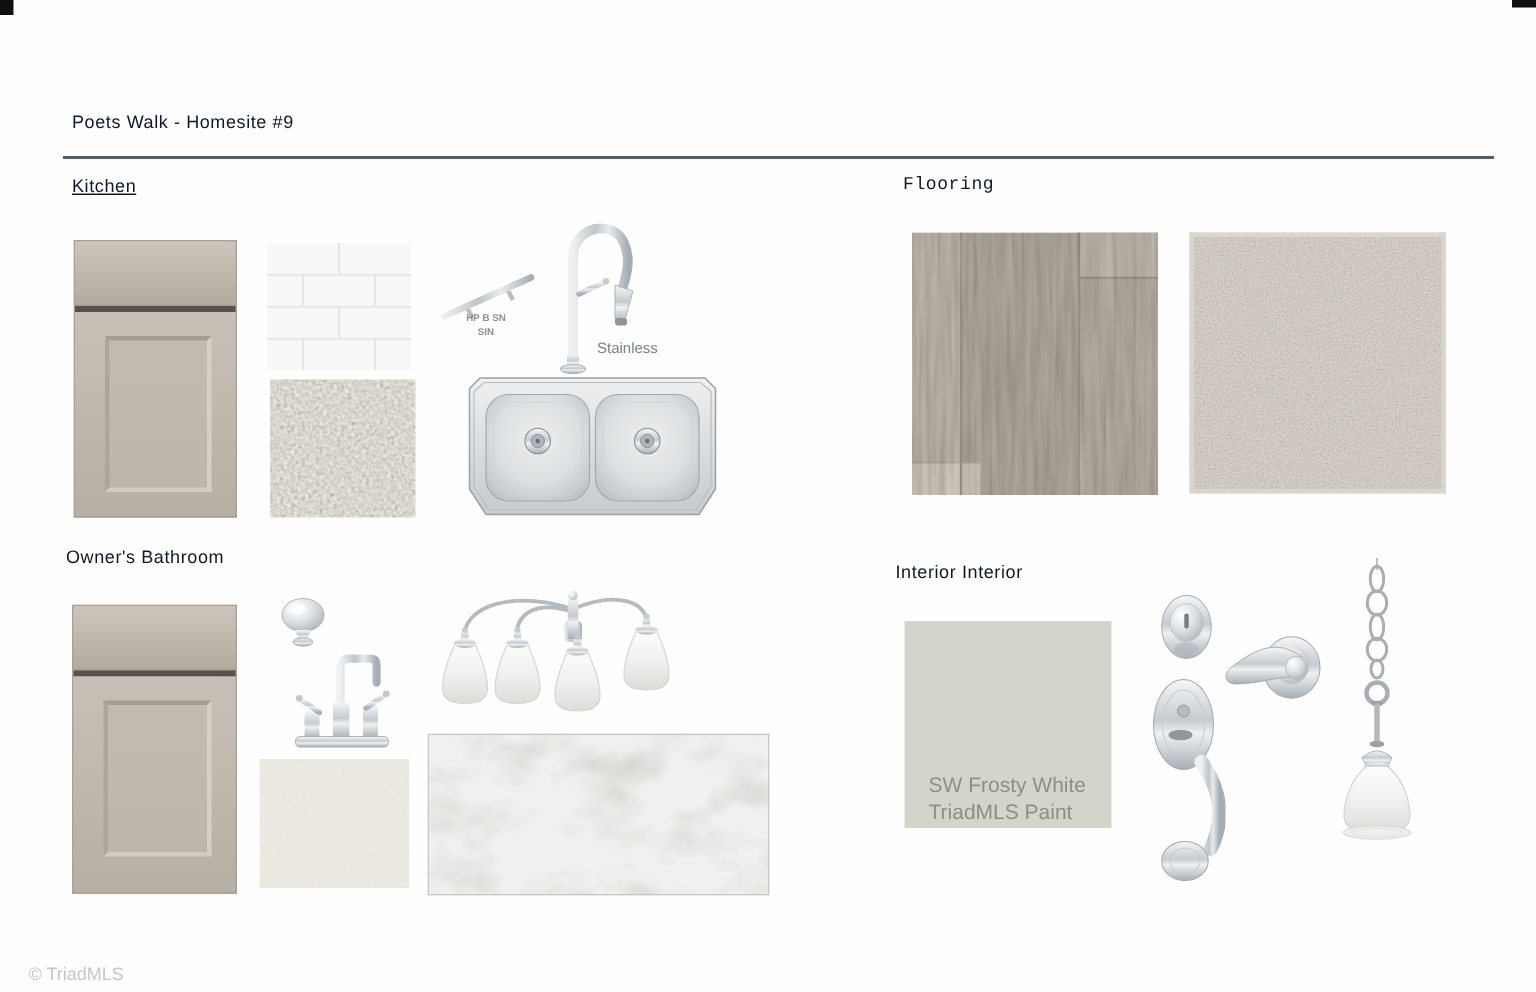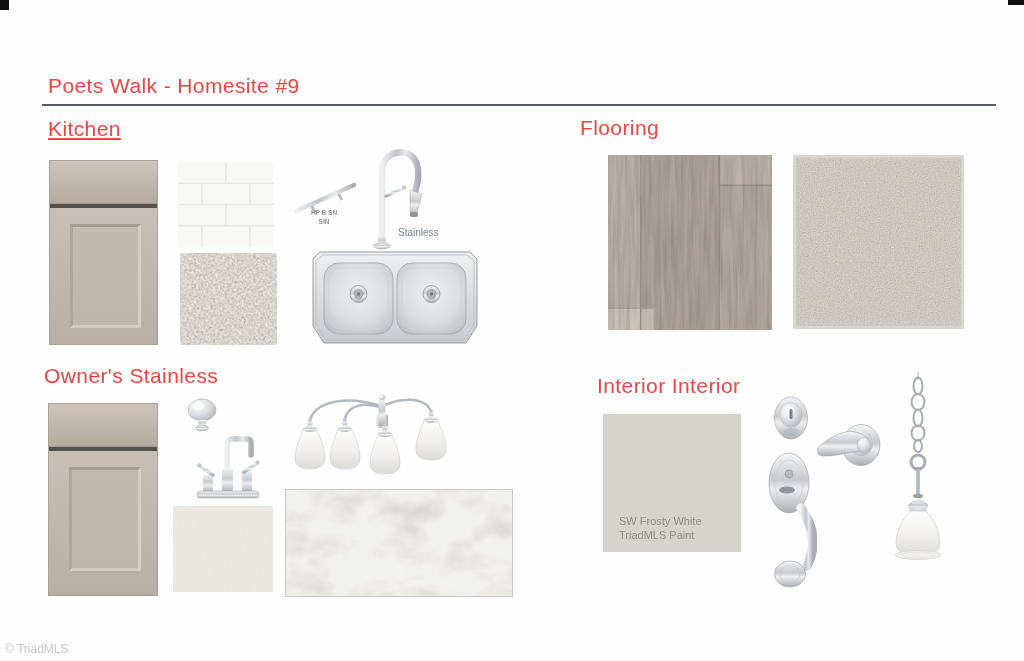--- a/index.html
+++ b/index.html
@@ -1,38 +1,38 @@
 <!DOCTYPE html>
 <html><head>
 <meta charset="utf-8">
 <style>
   html,body{margin:0;padding:0;background:#ffffff;}
   #board{position:relative;width:1024px;height:661px;background:#fefefe;overflow:hidden;
          font-family:"Liberation Sans",sans-serif;}
   .abs{position:absolute;}
-  .heading{color:#ef4444;font-size:21px;letter-spacing:.4px;white-space:nowrap;}
+  .heading{color:#0f172a;font-size:12px;letter-spacing:.4px;white-space:nowrap;}
   .corner-mark{background:#101010;}
   .rule{background:#565f67;height:2px;}
   
   .cab{background:linear-gradient(180deg,#c6bdb3,#bcb3a8);
        box-shadow:inset 0 0 0 1px #aaa196, inset -3px -4px 8px rgba(110,100,86,.28), inset 0 2px 0 #9c output93a;
        }
   .cab{box-shadow:inset 0 0 0 1px #aaa196, inset -3px -4px 8px rgba(110,100,86,.28);}
   .cab .drawer{position:absolute;left:1px;right:1px;top:1px;height:42px;
        background:linear-gradient(180deg,#cdc5bb,#b4ab9f);border-bottom:1px solid #a59c91;}
   .cab .gap{position:absolute;left:1px;right:1px;top:44px;height:4px;background:#56514a;}
   .cab .door{position:absolute;left:1px;right:1px;top:48px;bottom:1px;
        background:linear-gradient(180deg,#c8c0b6,#b8afa4);}
   .cab .panel{position:absolute;left:20px;right:16px;top:16px;bottom:16px;
        background:linear-gradient(180deg,#c3bab0,#beb5ab);
        border-top:3px solid #a69d92;border-left:3px solid #afa69b;
        border-right:3px solid #d7cfc5;border-bottom:3px solid #d3cbc1;}
   .tinytext{color:#8f8f8f;font-size:6.5px;line-height:1.35;text-align:center;font-weight:bold;}
   .finish-label{color:#78828f;font-size:10px;}
-  .paint-text{color:#8f8e87;font-size:11px;line-height:1.3;}
+  .paint-text{color:#8f8e87;font-size:14px;line-height:1.3;}
   .watermark{color:#c6c6c6;font-size:12px;}
 </style>
 </head>
 <body>
 
 <div id="board">
 
   <svg width="0" height="0" style="position:absolute" aria-hidden="true">
     <defs>
       <linearGradient id="gSteel" x1="0" y1="0" x2="0" y2="1">
@@ -180,21 +180,21 @@
         <circle cx="47.5" cy="44" r="4.5" fill="#aeb4b9" stroke="#7d848a" stroke-width="0.5"></circle>
         <circle cx="47.5" cy="44" r="1.5" fill="#6a7076"></circle>
         <circle cx="120.5" cy="44" r="8.5" fill="url(#gSteel)" stroke="#878e94" stroke-width="0.7"></circle>
         <circle cx="120.5" cy="44" r="4.5" fill="#aeb4b9" stroke="#7d848a" stroke-width="0.5"></circle>
         <circle cx="120.5" cy="44" r="1.5" fill="#6a7076"></circle>
       </g>
     </svg>
   </div>
 
   <div>
-    <div class="abs heading" style="left:580px;top:116px;">Flooring</div>
+    <div class="abs heading" style="left:602px;top:116px;font-family:Liberation Mono, monospace;">Flooring</div>
 
     <svg class="abs" style="left:608px;top:155px;" width="164" height="175" viewBox="0 0 164 175">
       <rect x="0" y="0" width="33" height="175" fill="#978d80"></rect>
       <rect x="33" y="0" width="78" height="175" fill="#857a6c"></rect>
       <rect x="111" y="0" width="53" height="175" fill="#8d8274"></rect>
       <rect x="111" y="0" width="53" height="30" fill="#9c9183"></rect>
       <rect x="111" y="29.5" width="53" height="1.5" fill="#6e6458"></rect>
       <rect x="0" y="153" width="46" height="22" fill="#b2a89b"></rect>
       <rect x="0" y="152.5" width="46" height="1.5" fill="#8a8072"></rect>
       <rect x="45.5" y="153" width="1.5" height="22" fill="#8a8072"></rect>
@@ -205,21 +205,21 @@
 
     <svg class="abs" style="left:793px;top:155px;" width="171" height="174" viewBox="0 0 171 174">
       <rect width="171" height="174" fill="#a89e93"></rect>
       <rect width="171" height="174" filter="url(#fCarpet)" opacity="0.5"></rect>
       <rect width="171" height="174" filter="url(#fFineNoise)" opacity="0.15"></rect>
       <rect x="1.5" y="1.5" width="168" height="171" fill="none" stroke="#d9d5cf" stroke-width="3"></rect>
     </svg>
   </div>
 
   <div>
-    <div class="abs heading" style="left:44px;top:364px;">Owner's Stainless</div>
+    <div class="abs heading" style="left:44px;top:364px;">Owner's Bathroom</div>
 
     <div class="abs cab" style="left:48px;top:403px;width:110px;height:193px;">
       <div class="drawer"></div>
       <div class="gap"></div>
       <div class="door">
         <div class="panel" style="bottom:24px;"></div>
       </div>
     </div>
 
     <svg class="abs" style="left:185px;top:398px;" width="34" height="34" viewBox="0 0 34 34">
@@ -337,15 +337,15 @@
       <rect x="30.2" y="97" width="3.6" height="26" fill="#b3b8bd"></rect>
       <ellipse cx="32" cy="124" rx="5" ry="2.2" fill="#9aa0a5"></ellipse>
       <path d="M22,133 Q32,124 42,133 L39,139 L25,139 Z" fill="url(#gSteel)" stroke="#9aa0a5" stroke-width="0.5"></path>
       <ellipse cx="32" cy="139" rx="9" ry="2.5" fill="url(#gSteel)"></ellipse>
       <path d="M25,139 C16,146 11,158 10,170 Q9,184 32,184 Q55,184 54,170 C53,158 48,146 39,139 Z" fill="url(#gShade)" stroke="#d4d3d0" stroke-width="0.8"></path>
       <ellipse cx="32" cy="183" rx="22.5" ry="4.5" fill="#efeeec" stroke="#d8d7d4" stroke-width="0.8"></ellipse>
       <ellipse cx="32" cy="183" rx="17" ry="3" fill="none" stroke="#e4e3e0" stroke-width="0.8"></ellipse>
     </svg>
   </div>
 
-  <div class="abs watermark" style="left:5px;top:642px;">© TriadMLS</div>
+  <div class="abs watermark" style="left:19px;top:642px;">© TriadMLS</div>
 
 </div>
 
 </body></html>

